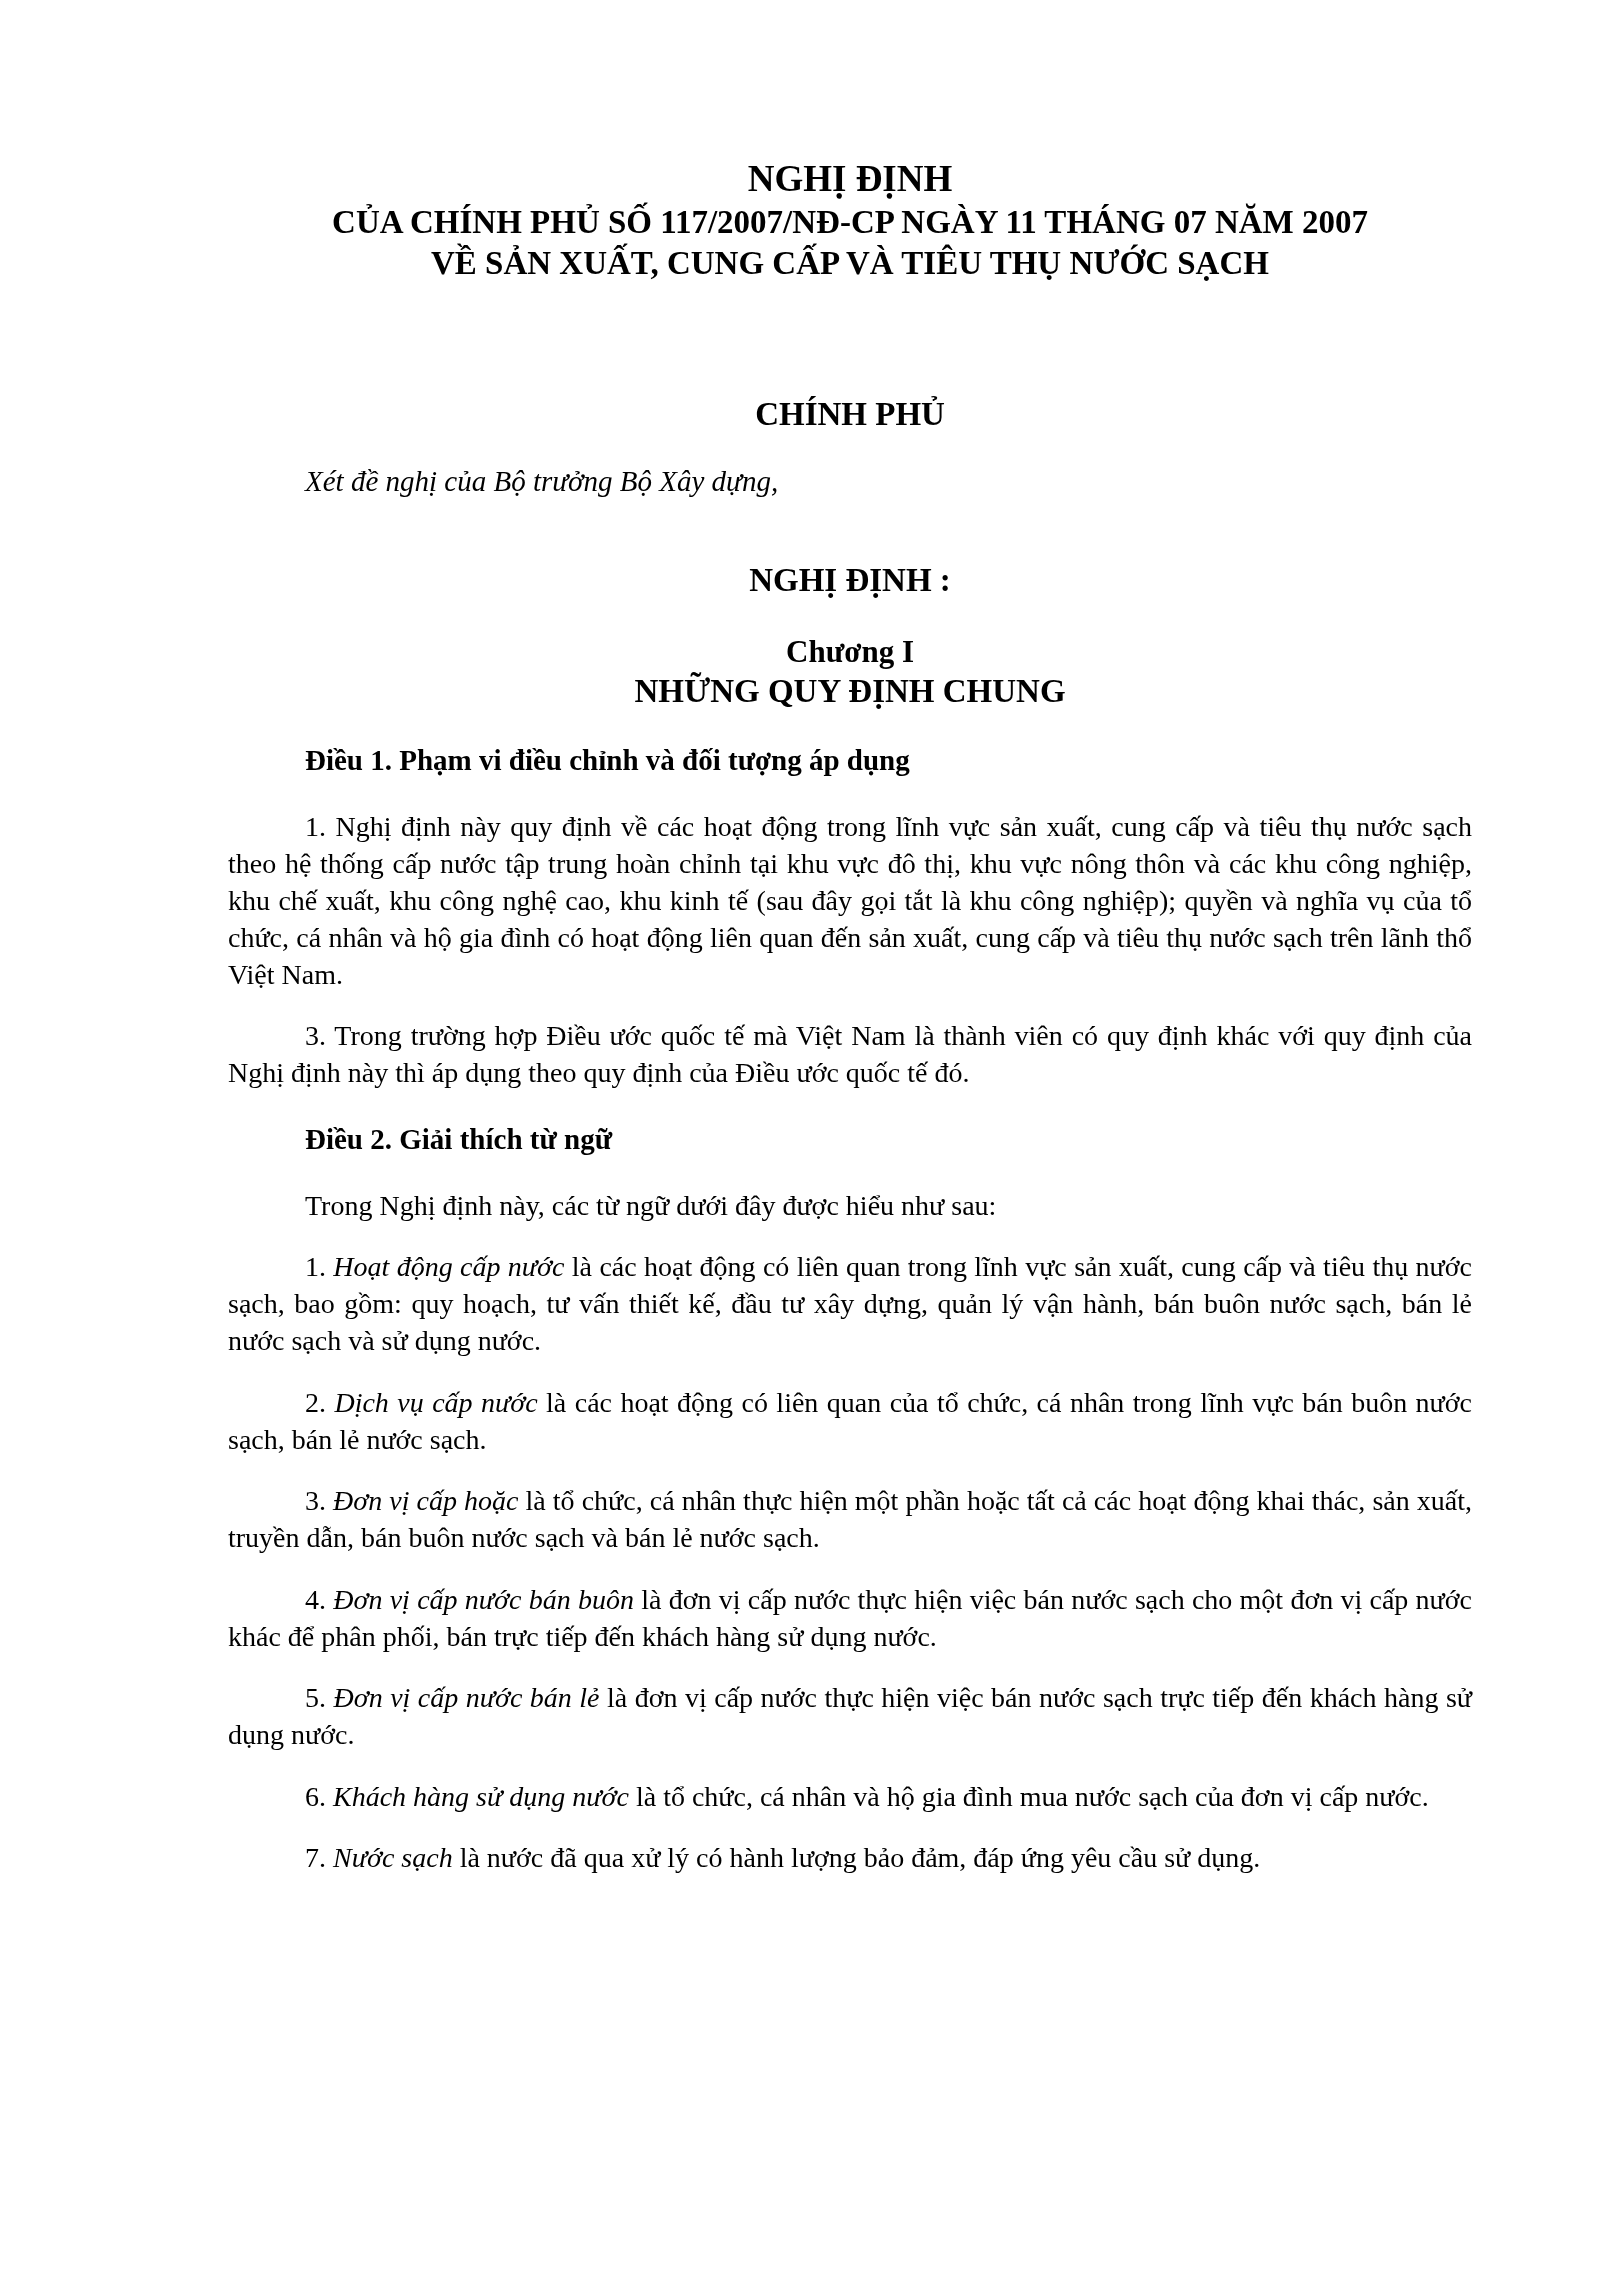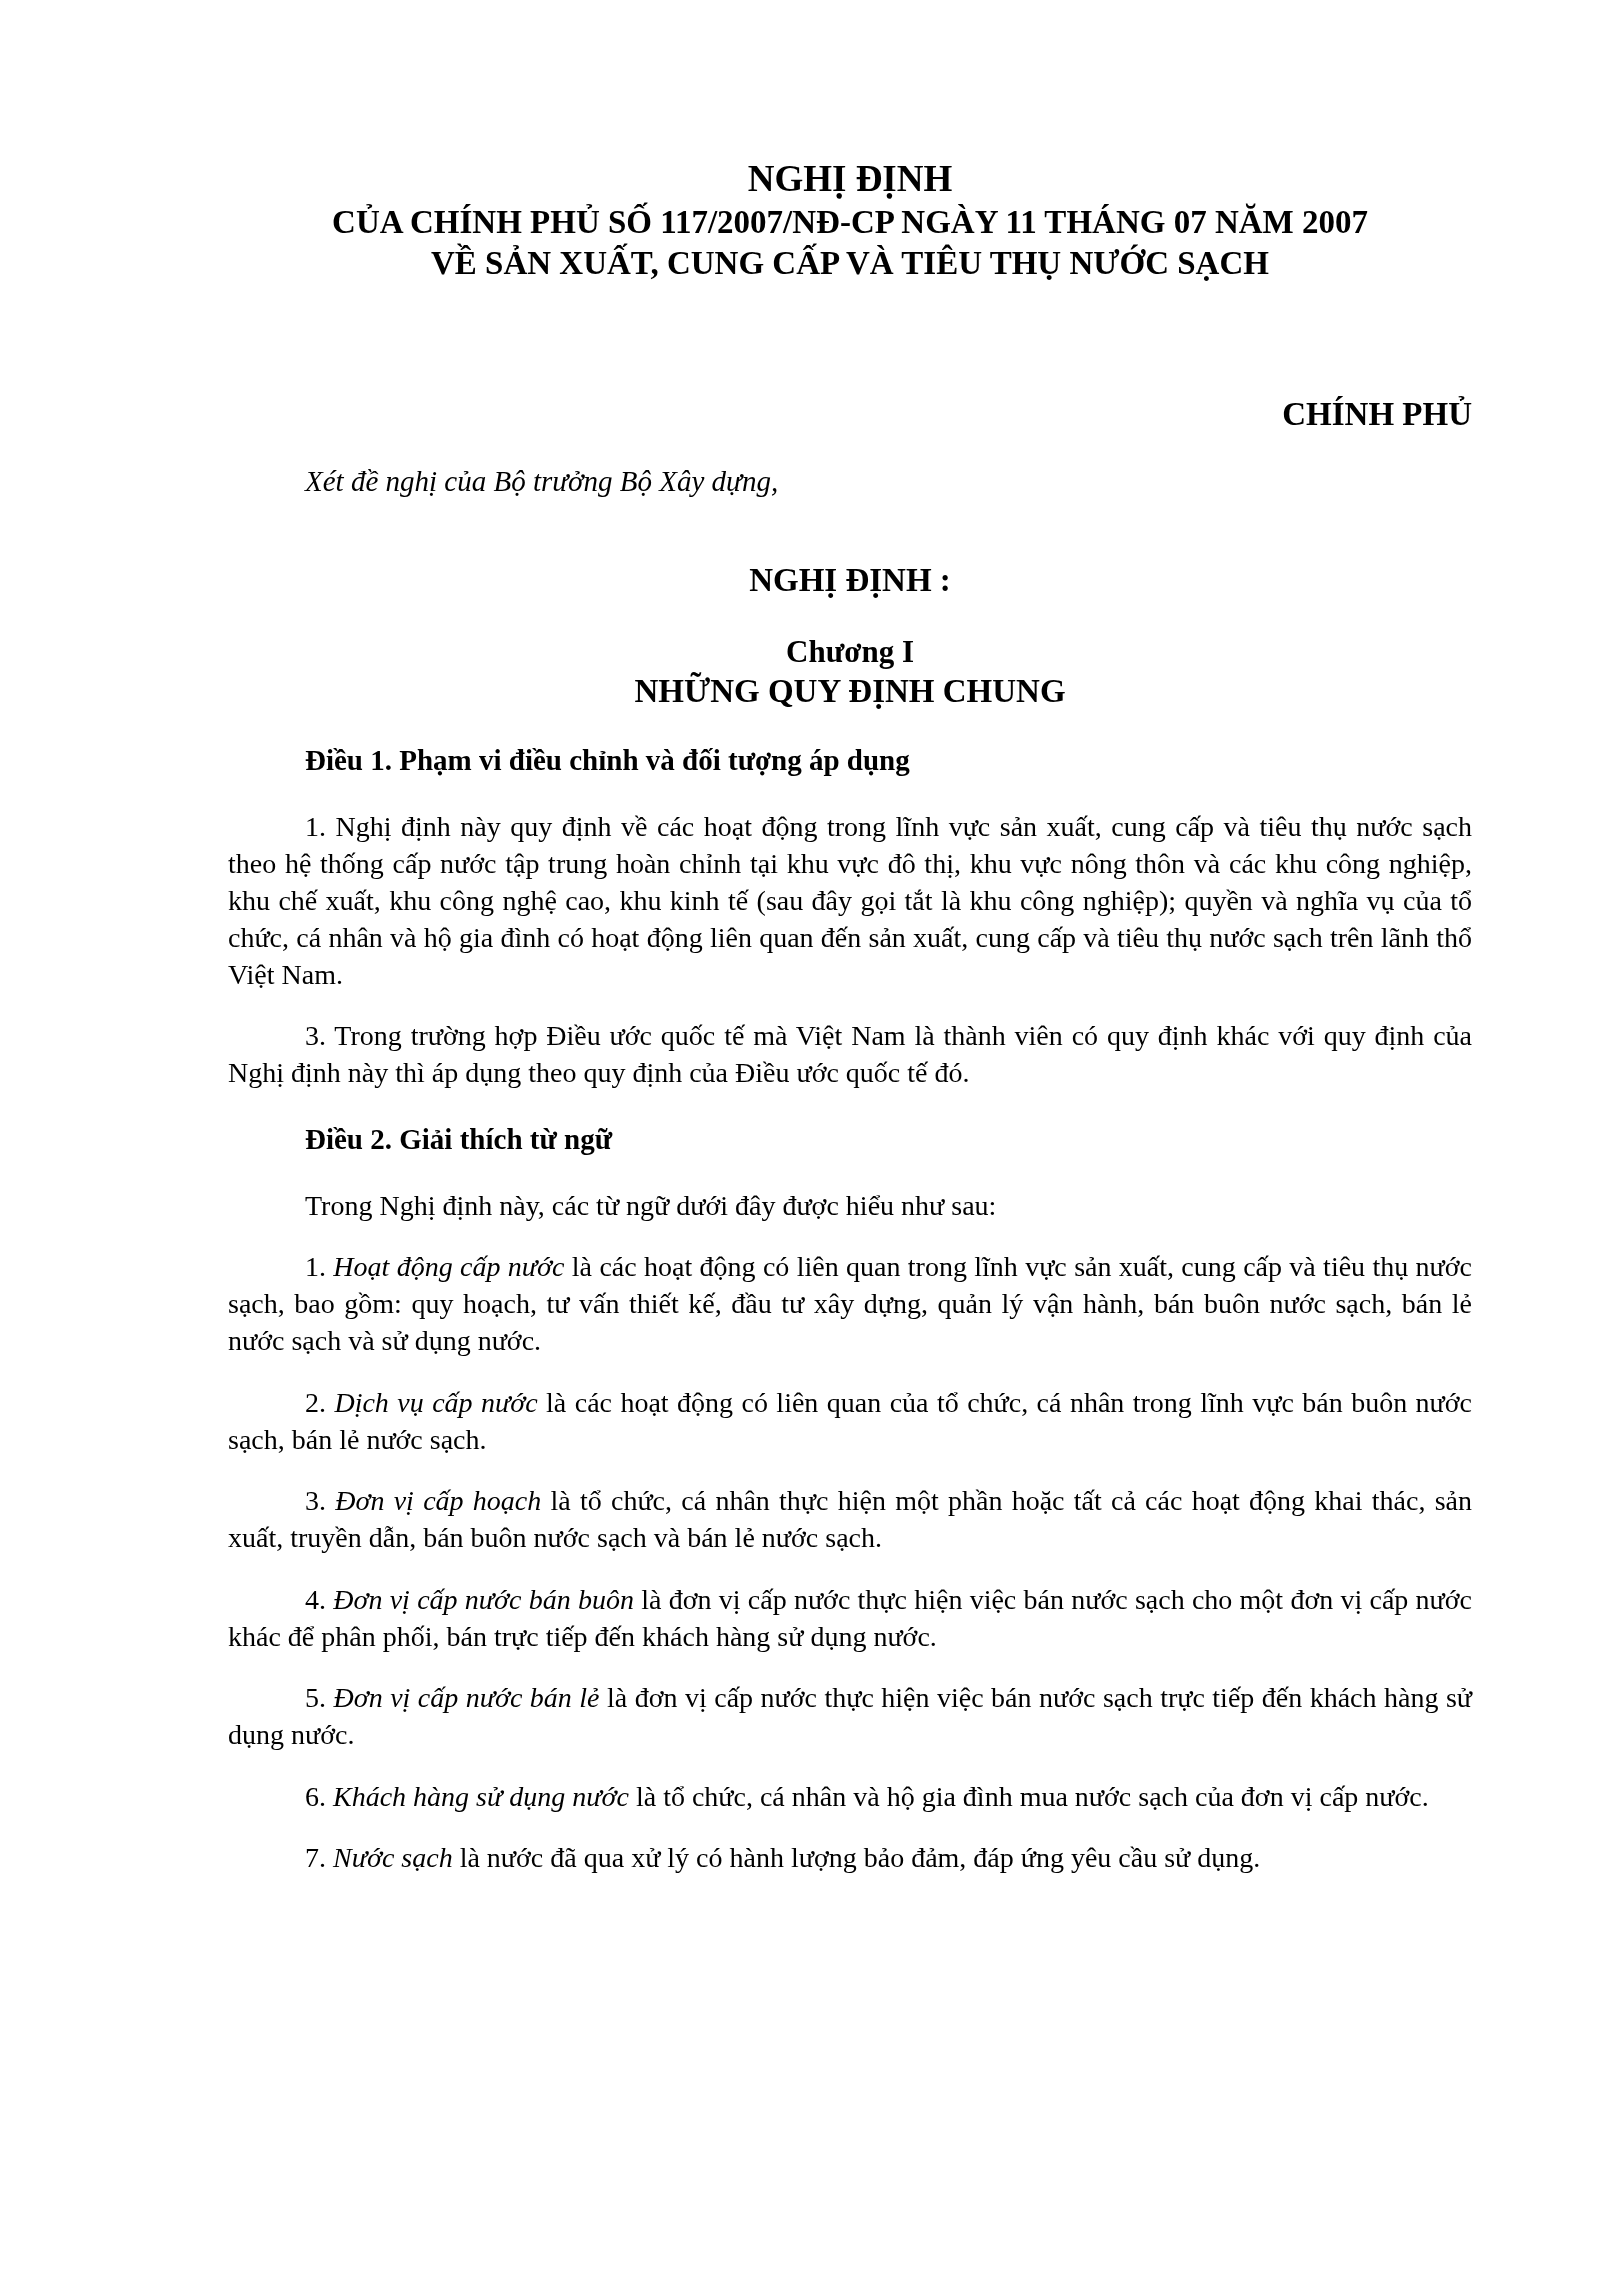--- a/index.html
+++ b/index.html
@@ -28,21 +28,21 @@
     font-size: 33px;
     line-height: 41px;
     font-weight: bold;
   }
   .center-heading {
     text-align: center;
     font-weight: bold;
     font-size: 33px;
     line-height: 41px;
   }
-  .issuer-heading { margin: 110px 0 27.4px 0; text-align: right; }
+  .issuer-heading { margin: 110px 0 27.4px 0; }
   .preamble {
     font-style: italic;
     font-size: 29px;
     line-height: 39px;
     text-indent: 77px;
     margin: 0 0 15.7px 0;
   }
   .decree-heading { margin: 59px 0 0 0; }
   .chapter { margin-top: 31px; text-align: center; font-weight: bold; }
   .chapter-label { font-size: 31px; line-height: 39px; }
@@ -91,21 +91,21 @@
   <p class="body-para">3. Trong trường hợp Điều ước quốc tế mà Việt Nam là thành viên có quy định khác với quy định của Nghị định này thì áp dụng theo quy định của Điều ước quốc tế đó.</p>
 
   <div class="article-heading">Điều 2. Giải thích từ ngữ</div>
 
   <p class="body-para">Trong Nghị định này, các từ ngữ dưới đây được hiểu như sau:</p>
 
   <p class="body-para"><span>1. </span><span class="term">Hoạt động cấp nước</span><span> là các hoạt động có liên quan trong lĩnh vực sản xuất, cung cấp và tiêu thụ nước sạch, bao gồm: quy hoạch, tư vấn thiết kế, đầu tư xây dựng, quản lý vận hành, bán buôn nước sạch, bán lẻ nước sạch và sử dụng nước.</span></p>
 
   <p class="body-para"><span>2. </span><span class="term">Dịch vụ cấp nước</span><span> là các hoạt động có liên quan của tổ chức, cá nhân trong lĩnh vực bán buôn nước sạch, bán lẻ nước sạch.</span></p>
 
-  <p class="body-para"><span>3. </span><span class="term">Đơn vị cấp hoạch</span><span> là tổ chức, cá nhân thực hiện một phần hoặc tất cả các hoạt động khai thác, sản xuất, truyền dẫn, bán buôn nước sạch và bán lẻ nước sạch.</span></p>
+  <p class="body-para"><span>3. </span><span class="term">Đơn vị cấp hoặc</span><span> là tổ chức, cá nhân thực hiện một phần hoặc tất cả các hoạt động khai thác, sản xuất, truyền dẫn, bán buôn nước sạch và bán lẻ nước sạch.</span></p>
 
   <p class="body-para"><span>4. </span><span class="term">Đơn vị cấp nước bán buôn</span><span> là đơn vị cấp nước thực hiện việc bán nước sạch cho một đơn vị cấp nước khác để phân phối, bán trực tiếp đến khách hàng sử dụng nước.</span></p>
 
   <p class="body-para"><span>5. </span><span class="term">Đơn vị cấp nước bán lẻ</span><span> là đơn vị cấp nước thực hiện việc bán nước sạch trực tiếp đến khách hàng sử dụng nước.</span></p>
 
   <p class="body-para"><span>6. </span><span class="term">Khách hàng sử dụng nước</span><span> là tổ chức, cá nhân và hộ gia đình mua nước sạch của đơn vị cấp nước.</span></p>
 
   <p class="body-para"><span>7. </span><span class="term">Nước sạch</span><span> là nước đã qua xử lý có hành lượng bảo đảm, đáp ứng yêu cầu sử dụng.</span></p>
 
 </div>

